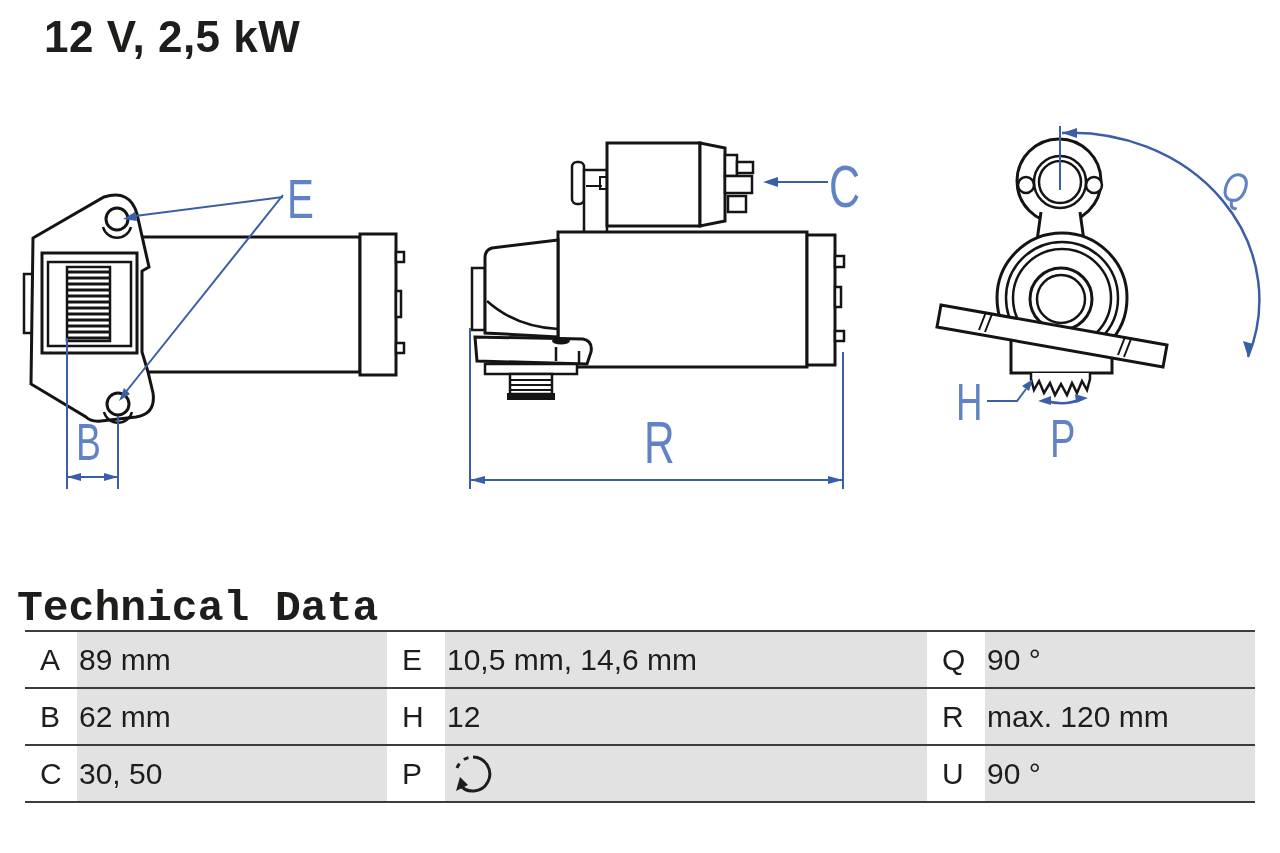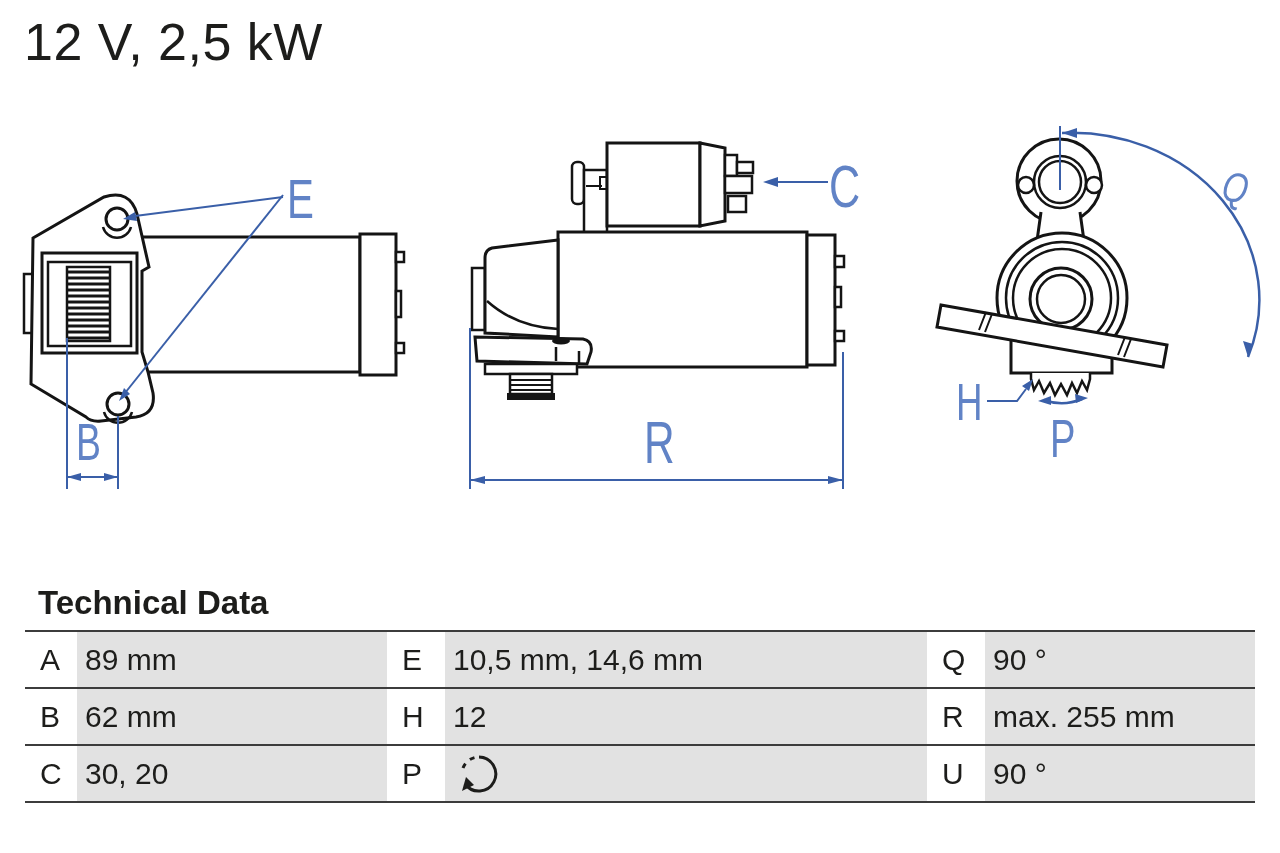--- a/index.html
+++ b/index.html
@@ -6,31 +6,31 @@
     --drawing-ink:#141414;
     --annotation-line:#3a5fa8;
     --annotation-label:#6183c6;
     --table-cell-bg:#e2e2e2;
     --table-line:#3c3c3c;
     --text:#1d1d1b;
   }
   html,body{margin:0;padding:0;background:#fff;}
   body{width:1280px;height:853px;position:relative;overflow:hidden;
        font-family:"Liberation Sans",sans-serif;color:var(--text);}
-  .title{position:absolute;left:24px;top:12px;font-size:52px;font-weight:400;
+  .title{position:absolute;left:44px;top:12px;font-size:44px;font-weight:700;
          letter-spacing:0.5px;}
   #drawing{position:absolute;left:0;top:0;}
-  .heading{position:absolute;left:38px;top:584px;font-size:33px;font-weight:700;}
+  .heading{position:absolute;left:17px;top:584px;font-size:43px;font-weight:700;font-family:Liberation Mono, monospace;}
   .datatable{position:absolute;left:25px;top:630px;width:1230px;
              border-top:2px solid var(--table-line);}
   .tr{display:grid;grid-template-columns:52px 310px 58px 482px 58px 270px;
       height:55px;border-bottom:2px solid var(--table-line);}
   .tc{display:flex;align-items:center;font-size:30px;overflow:hidden;white-space:nowrap;}
   .key{background:#fff;padding-left:15px;}
-  .val{background:var(--table-cell-bg);padding-left:8px;}
+  .val{background:var(--table-cell-bg);padding-left:2px;}
   
   .o3{stroke:var(--drawing-ink);stroke-width:3;fill:#fff;}
   .o25{stroke:var(--drawing-ink);stroke-width:2.5;fill:#fff;}
   .l3{stroke:var(--drawing-ink);stroke-width:3;fill:none;}
   .l25{stroke:var(--drawing-ink);stroke-width:2.5;fill:none;}
   .l2{stroke:var(--drawing-ink);stroke-width:2;fill:none;}
   .inkfill{fill:var(--drawing-ink);stroke:none;}
   .mask{fill:#fff;stroke:none;}
   .blue2{stroke:var(--annotation-line);stroke-width:2;fill:none;}
   .blue25{stroke:var(--annotation-line);stroke-width:2.5;fill:none;}
@@ -166,25 +166,25 @@
     <div class="tc val">10,5 mm, 14,6 mm</div>
     <div class="tc key">Q</div>
     <div class="tc val">90 °</div>
   </div>
   <div class="tr">
     <div class="tc key">B</div>
     <div class="tc val">62 mm</div>
     <div class="tc key">H</div>
     <div class="tc val">12</div>
     <div class="tc key">R</div>
-    <div class="tc val">max. 255 mm</div>
+    <div class="tc val">max. 120 mm</div>
   </div>
   <div class="tr">
     <div class="tc key">C</div>
-    <div class="tc val">30, 20</div>
+    <div class="tc val">30, 50</div>
     <div class="tc key">P</div>
     <div class="tc val">
       <svg width="40" height="42" viewBox="0 0 40 42" style="margin-left:6px">
         <path class="roticon" d="M4,15 A17,17 0 0 1 20,4" stroke-dasharray="5 6"></path>
         <path class="roticon" d="M20,4 A17,17 0 1 1 6,31"></path>
         <polygon points="3,38 15,32 7,24" fill="#1d1d1b"></polygon>
       </svg>
     </div>
     <div class="tc key">U</div>
     <div class="tc val">90 °</div>

